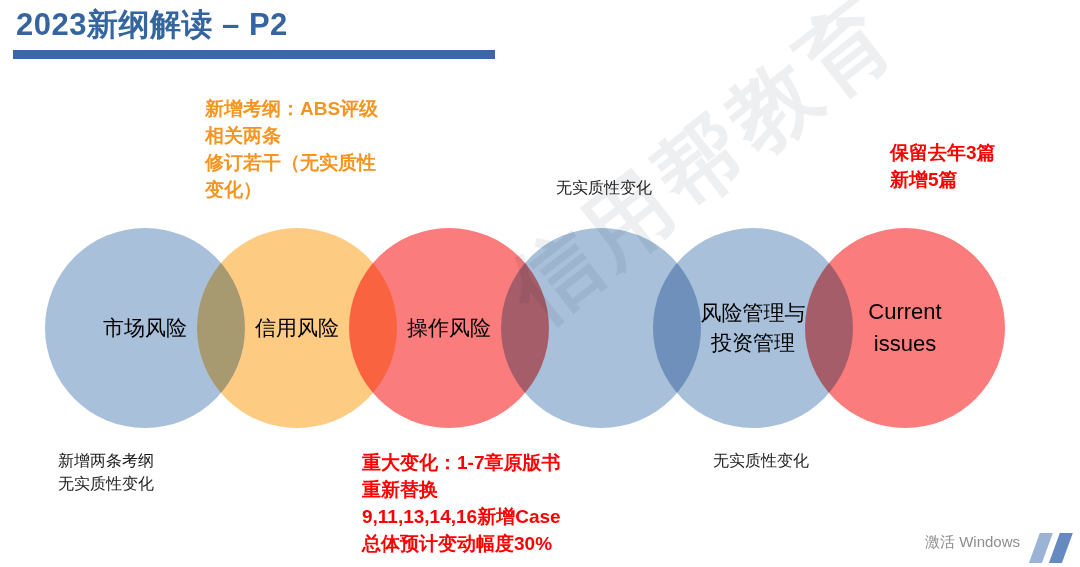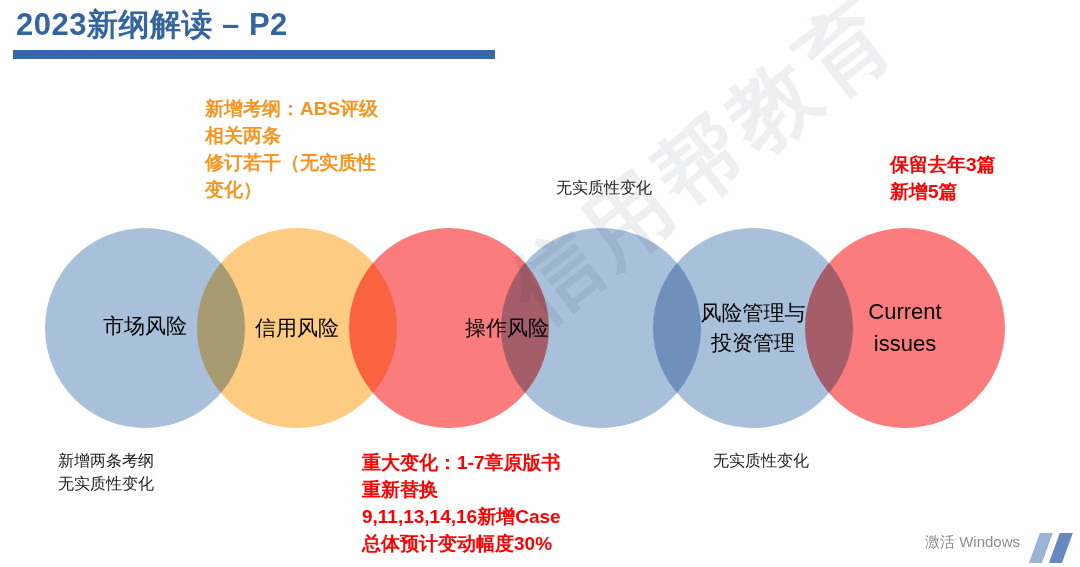--- a/index.html
+++ b/index.html
@@ -93,23 +93,23 @@
     flex-direction: column;
     align-items: center;
     justify-content: center;
     font-size: 21px;
     color: #000000;
     line-height: 1.45;
     text-align: center;
     z-index: 5;
   }
   .venn-label.en { font-size: 22px; }
-  .l1 { left: 45px; font-family: Liberation Mono, monospace;  }
+  .l1 { left: 45px;  }
   .l2 { left: 197px; }
-  .l3 { left: 349px; align-items: flex-end; }
+  .l3 { left: 349px; }
   .l4 { left: 501px; }
   .l5 { left: 653px; }
   .l6 { left: 805px; }
 
   
   .anno {
     position: absolute;
     line-height: 1.42;
     white-space: pre-line;
     z-index: 6;
@@ -125,21 +125,21 @@
     font-size: 19px;
   }
   .anno.black {
     color: #1a1a1a;
     font-weight: normal;
     font-size: 16px;
   }
 
   #anno-credit-top   { left: 205px; top: 96px; }
   #anno-liquidity-top{ left: 556px; top: 177px; }
-  #anno-current-top  { left: 890px; top: 152px; }
+  #anno-current-top  { left: 890px; top: 140px; }
   #anno-market-bot   { left: 58px;  top: 450px; }
   #anno-operational-bot { left: 362px; top: 450px; }
   #anno-riskmgmt-bot { left: 713px; top: 450px; }
 
   
   #win-activate {
     position: absolute;
     right: 6px;
     bottom: 4px;
     display: flex;

